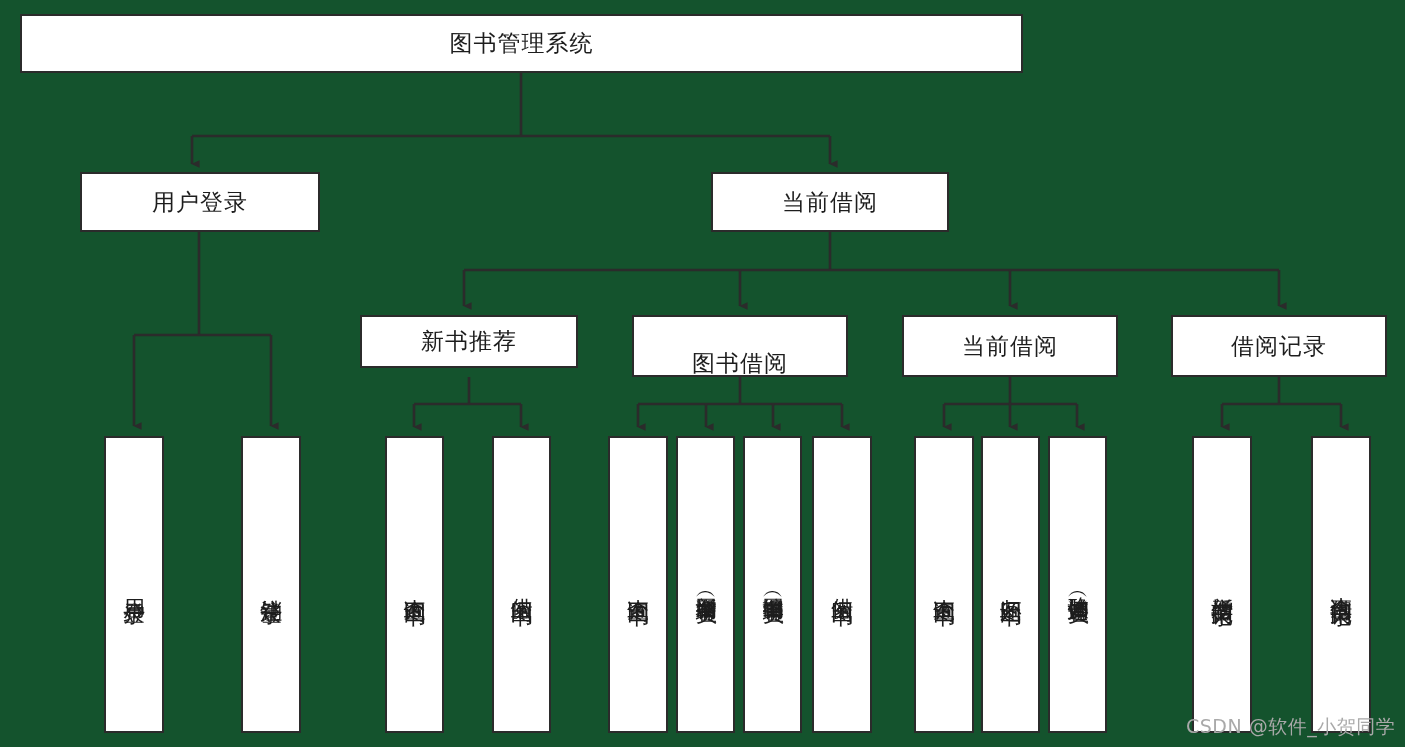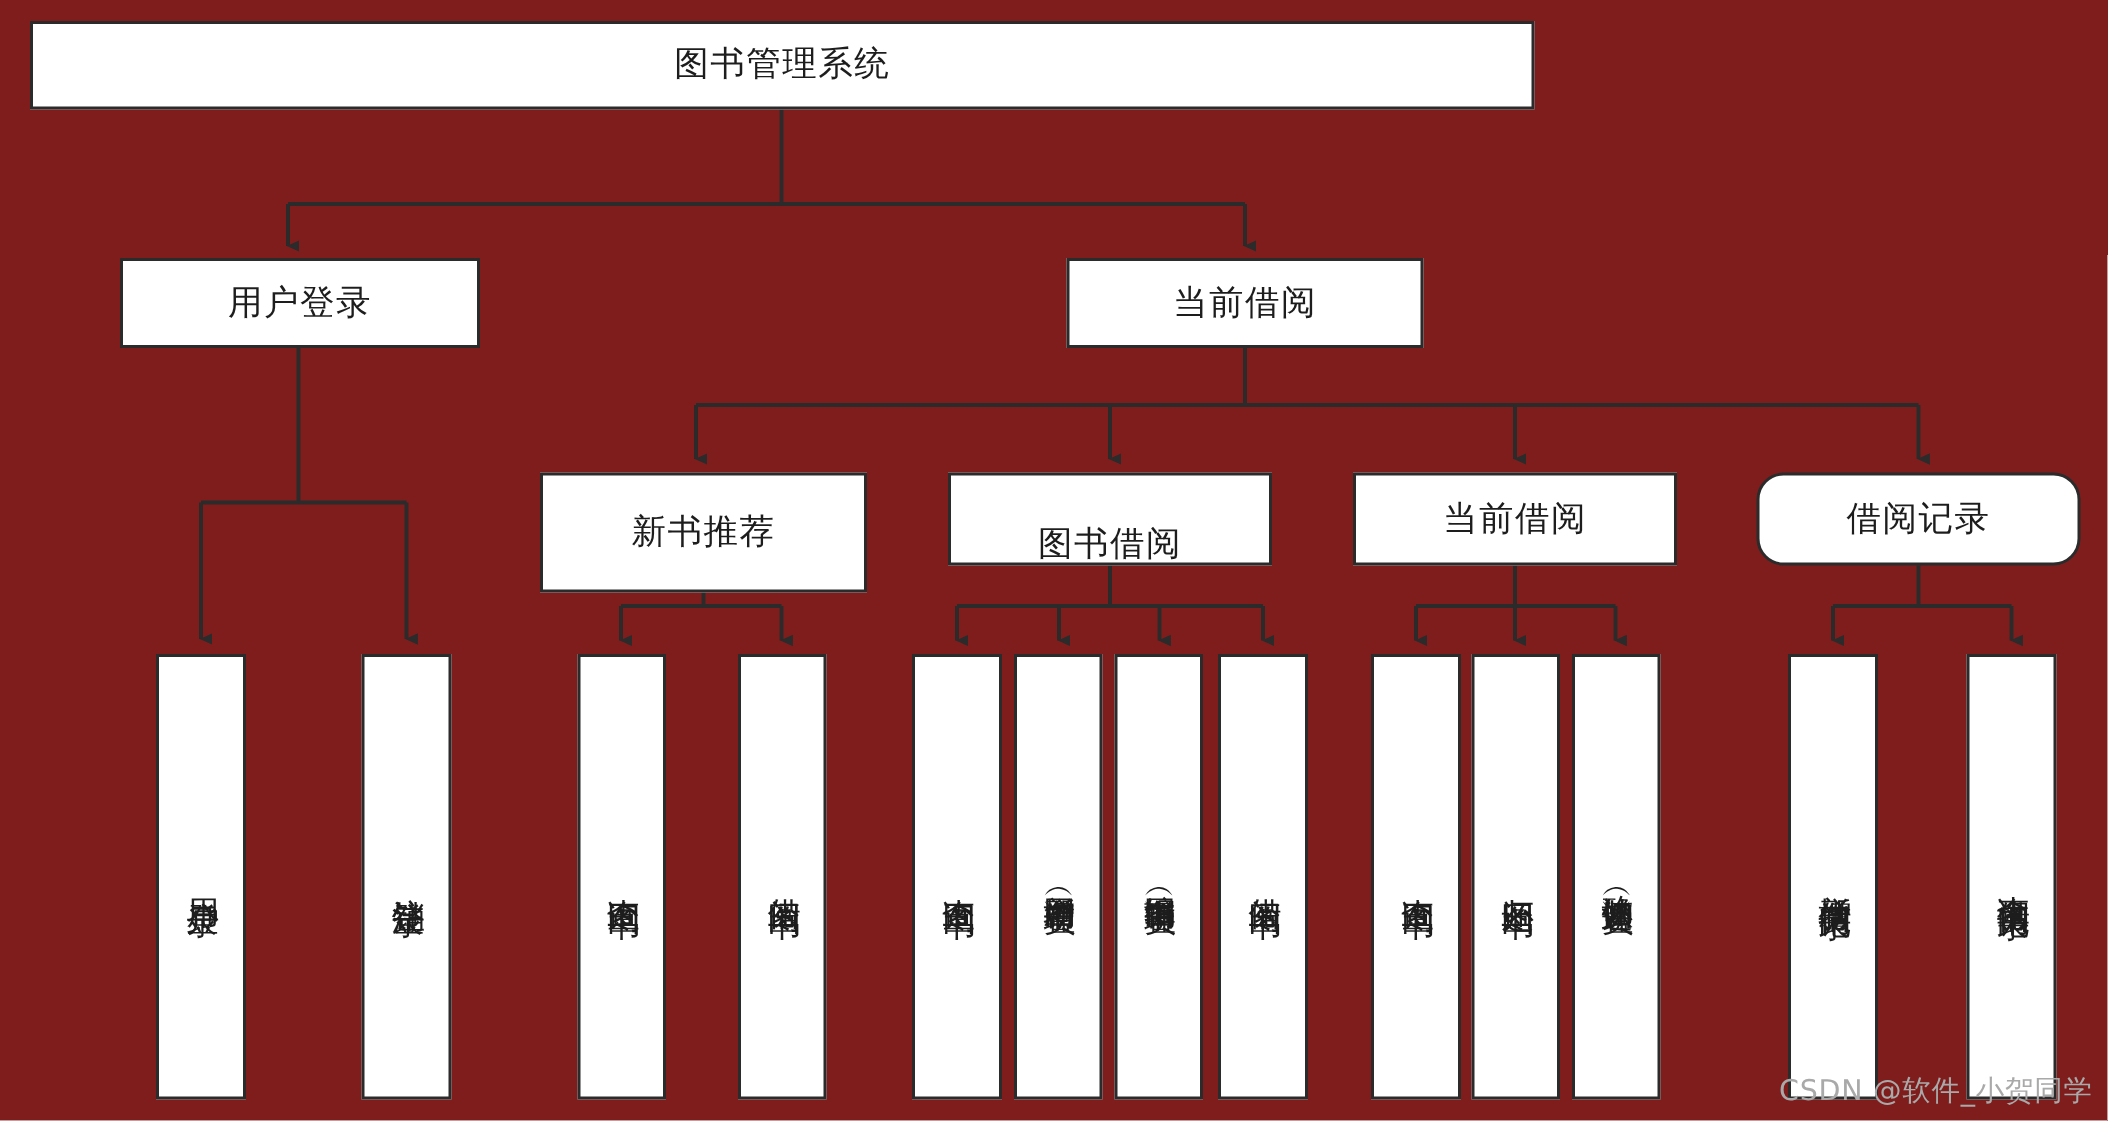--- a/index.html
+++ b/index.html
@@ -7,21 +7,21 @@
     padding: 0;
     background: #ffffff;
   }
   body {
     font-family: "DejaVu Sans", "Liberation Sans", sans-serif;
   }
   #stage {
     position: relative;
     width: 1405px;
     height: 747px;
-    background: #7f1d1d;
+    background: #14532d;
     overflow: hidden;
   }
   #svg-layer {
     position: absolute;
     left: 0;
     top: 0;
     width: 1405px;
     height: 747px;
   }
   .node {
@@ -139,30 +139,30 @@
     <span class="lbl">图书管理系统</span>
   </div>
 
   <div class="node horiz" style="left:80px; top:172px; width:240px; height:60px;">
     <span class="lbl">用户登录</span>
   </div>
   <div class="node horiz" style="left:711px; top:172px; width:238px; height:60px;">
     <span class="lbl">当前借阅</span>
   </div>
 
-  <div class="node horiz" style="left:360px; top:315px; width:218px; height:80px;">
+  <div class="node horiz" style="left:360px; top:315px; width:218px; height:53px;">
     <span class="lbl">新书推荐</span>
   </div>
   <div class="node horiz" style="left:632px; top:315px; width:216px; height:62px;align-items:flex-end;">
     <span class="lbl">图书借阅</span>
   </div>
   <div class="node horiz" style="left:902px; top:315px; width:216px; height:62px;">
     <span class="lbl">当前借阅</span>
   </div>
-  <div class="node horiz" style="left:1171px; top:315px; width:216px; height:62px;border-radius:18px;">
+  <div class="node horiz" style="left:1171px; top:315px; width:216px; height:62px;">
     <span class="lbl">借阅记录</span>
   </div>
 
   <div class="node vert" style="left:104px; top:436px; width:60px; height:297px;">
     <span class="lbl">用户登录</span>
   </div>
   <div class="node vert" style="left:241px; top:436px; width:60px; height:297px;">
     <span class="lbl">注销登录</span>
   </div>
 

